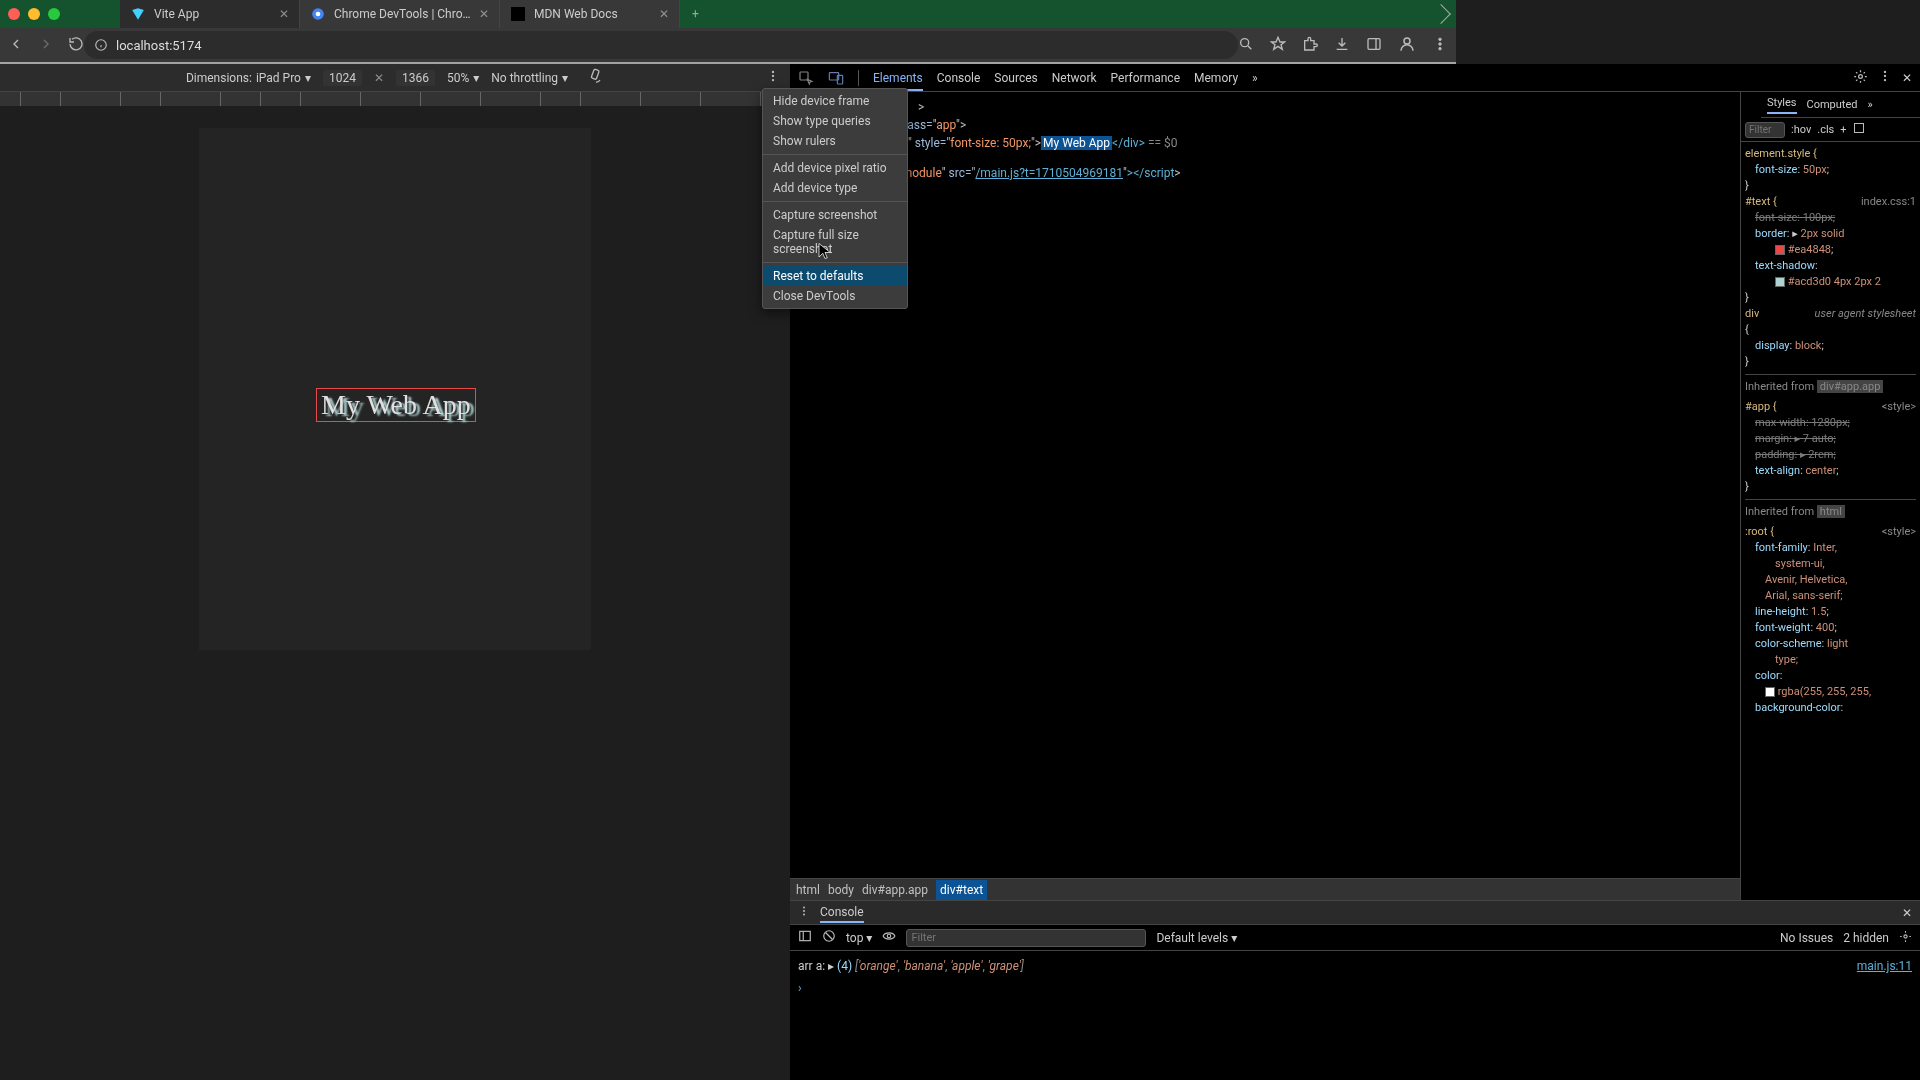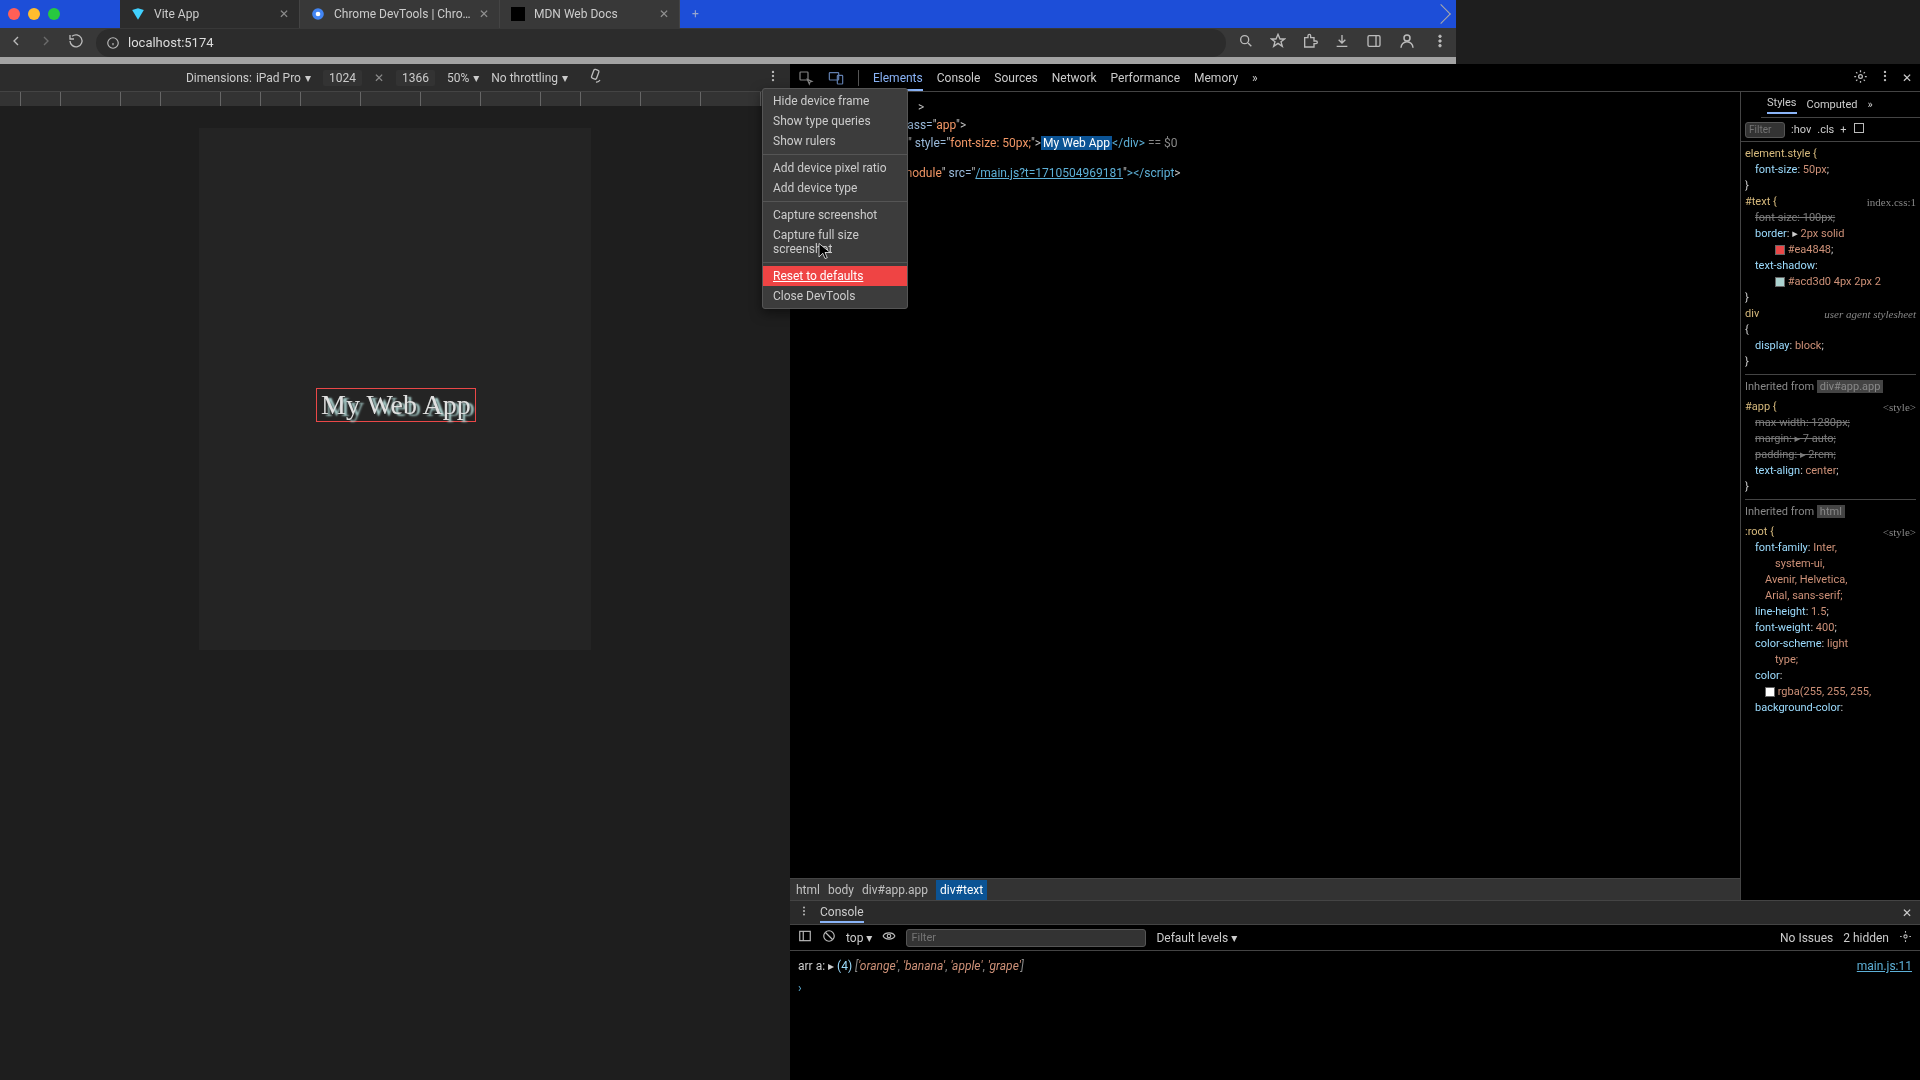--- a/index.html
+++ b/index.html
@@ -1,33 +1,33 @@
 <!DOCTYPE html>
 <html><head>
 <meta charset="utf-8">
 <style>
 * { margin: 0; padding: 0; box-sizing: border-box; font-family: -apple-system, BlinkMacSystemFont, "Segoe UI", Roboto, sans-serif; }
 body { background: #1e1e1e; color: #ccc; font-size: 12px; overflow: hidden; width: 1456px; height: 816px; }
 
-.titlebar { height: 28px; background: #1d4ed8; display: flex; align-items: center; padding: 0 8px; }
+.titlebar { height: 28px; background: #14532d; display: flex; align-items: center; padding: 0 8px; }
 .traffic-lights { display: flex; gap: 8px; margin-right: 60px; }
 .tl { width: 12px; height: 12px; border-radius: 50%; }
 .tl.red { background: #ff5f56; }
 .tl.yellow { background: #ffbd2e; }
 .tl.green { background: #27c93f; }
 .tabs { display: flex; height: 100%; flex: 1; }
 .tab { display: flex; align-items: center; padding: 0 10px 0 10px; min-width: 180px; max-width: 200px; border-right: 1px solid #444; background: #383838; font-size: 12px; gap: 8px; }
 .tab.active { background: #2c2c2c; }
 .tab .favicon { width: 16px; height: 16px; display: flex; align-items: center; justify-content: center; }
 .tab .label { flex: 1; white-space: nowrap; overflow: hidden; text-overflow: ellipsis; }
 .tab .close { opacity: 0.6; }
 .newtab { display:flex; align-items:center; padding: 0 12px; opacity:0.7; }
 .expand-tb { margin-left: auto; width: 14px; height: 14px; transform: rotate(45deg); border-top:1.5px solid #aaa; border-right:1.5px solid #aaa; }
 
-.toolbar { height: 36px; background: #383838; display: flex; align-items: center; padding: 0 8px; gap: 12px; border-bottom: 7px solid #a3a3a3; }
+.toolbar { height: 36px; background: #383838; display: flex; align-items: center; padding: 0 8px; gap: 0; border-bottom: 2px solid #a3a3a3; }
 .toolbar .nav { display: flex; gap: 14px; align-items: center; }
 .toolbar svg { stroke: #bbb; }
 .toolbar .urlbar { flex: 1; display: flex; align-items: center; background: #2c2c2c; border-radius: 16px; padding: 4px 10px; height: 28px; gap: 8px; }
 .toolbar .urlbar span { font-size: 13px; color: #ddd; }
 .toolbar .actions { display: flex; gap: 16px; align-items: center; }
 
 .devicebar { position: absolute; top: 64px; left: 0; right: 0; height: 28px; background: #2c2c2c; display: flex; align-items: center; justify-content: center; gap: 12px; font-size: 12px; border-bottom: 1px solid #444; }
 .devicebar .sel { display: flex; align-items: center; gap: 4px; }
 .dim-x { opacity: 0.6; }
 .deg { margin-left: 8px; }
@@ -60,38 +60,38 @@
 .bc span.sel { background: #0b5394; color: #fff; padding: 1px 4px; }
 
 .styles-panel { width: 180px; border-left: 1px solid #444; font-family: Menlo, monospace; font-size: 11px; display: flex; flex-direction: column; }
 .sp-tabs { height: 26px; display:flex; align-items:center; gap: 10px; padding:0 6px; border-bottom:1px solid #444;margin-left:20px;}
 .sp-tabs .sptab.active { border-bottom: 2px solid #8ab4f8; padding-bottom:3px;}
 .sp-toolbar { height: 24px; display: flex; align-items:center; gap:6px; padding:0 4px; border-bottom:1px solid #444;}
 .sp-toolbar input { background:#333; border:1px solid #555; border-radius:3px; width:40px; height:16px; color:#ccc; font-size:10px; padding:0 3px;}
 .sp-content { flex:1; overflow:hidden; padding:4px 4px; line-height:16px; }
 .sp-content .strike { text-decoration: line-through; opacity: 0.6; }
 .sp-content .swatch { display:inline-block; width:10px; height:10px; border:1px solid #666; vertical-align:middle; }
-.sp-rule-head { color:#888;font-family:Liberation Serif, serif; }
+.sp-rule-head { color:#888; }
 .selector { color:#d7ba7d; }
 .prop { color:#9cdcfe; }
 .pval { color:#ce9178; }
 .inh { border-top:1px solid #444; margin:4px 0; padding-top:4px; color:#888;}
 
 .console-drawer { height: 180px; border-top: 1px solid #444; display:flex; flex-direction:column; }
 .cd-head { height:24px; display:flex; align-items:center; padding:0 8px; gap:10px; background:#2a2a2a; border-bottom:1px solid #444;}
 .cd-head .cdtab { border-bottom: 2px solid #8ab4f8; padding:2px 0;}
 .cd-head .close-drawer { margin-left:auto; }
 .cd-toolbar { height:26px; display:flex; align-items:center; padding:0 8px; gap:10px; border-bottom:1px solid #444;}
 .cd-toolbar input { flex:0 0 240px; background:#333; border:1px solid #555; border-radius:3px; height:18px; color:#ccc; font-size:11px; padding:0 4px;}
 .cd-log { flex:1; padding:4px 8px; font-family: Menlo, monospace; font-size:12px; line-height:22px;}
 .cd-log .loglink { float:right; color:#5db0d7; text-decoration:underline;}
 
 .context-menu { position: absolute; left: 762px; top: 88px; width: 146px; background: #3c3c3c; border: 1px solid #555; border-radius: 3px; box-shadow: 0 4px 12px rgba(0,0,0,0.5); font-size: 12px; padding: 2px 0; z-index: 100; }
 .context-menu .mi { padding: 3px 10px; }
-.context-menu .mi.hl { background: #ef4444; color: #fff; text-decoration: underline; }
+.context-menu .mi.hl { background: #0c4a6e; color: #fff; }
 .context-menu hr { border: none; border-top: 1px solid #555; margin: 3px 0; }
 
 .cursor { position: absolute; left: 816px; top: 242px; z-index: 200; pointer-events:none; }
 </style>
 </head>
 <body>
 
 <div class="titlebar">
   <div class="traffic-lights">
     <div class="tl red"></div>

